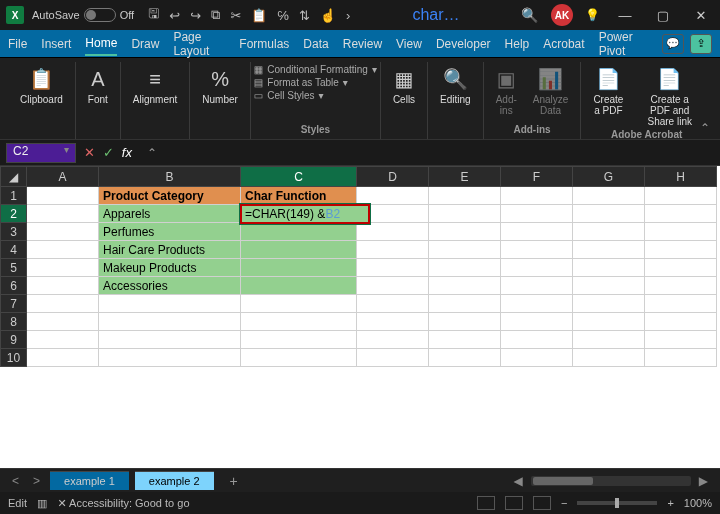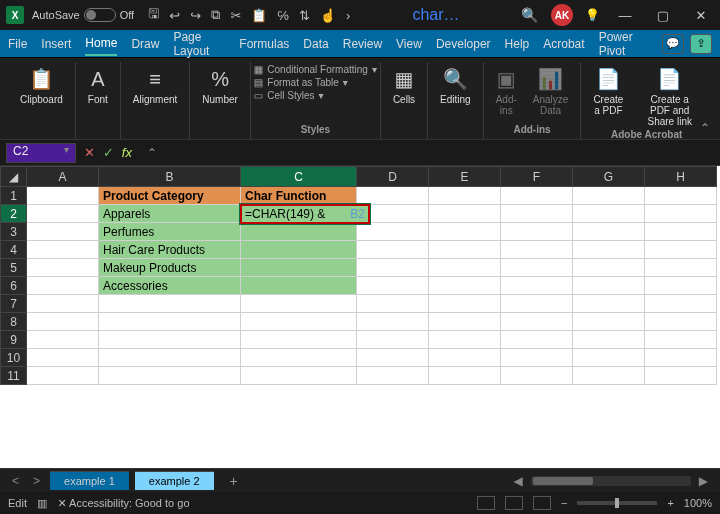--- a/index.html
+++ b/index.html
@@ -40,21 +40,21 @@
   .mini-item { font-size: 10px; color: #aaa; cursor: pointer; display: flex; align-items: center; gap: 4px; white-space: nowrap; }
   .collapse-caret { position: absolute; right: 10px; bottom: 4px; color: #999; font-size: 12px; cursor: pointer; }
 
   
   .formula-bar { height: 26px; background: #1a1a1a; display: flex; align-items: center; border-bottom: 1px solid #333; }
   .name-box { width: 70px; height: 20px; background: #4c1d95; border: 1px solid #444; margin-left: 6px; padding: 0 6px; display: flex; align-items: flex-start; font-size: 12px; color: #eee; justify-content: space-between; }
   .fx-controls { display: flex; gap: 8px; padding: 0 8px; align-items: center; }
   .fx-controls span { font-size: 13px; cursor: pointer; }
   .fx-cancel { color: #e06666; }
   .fx-accept { color: #6cc070; }
-  .fx-label { font-style: italic; color: #bef264; }
+  .fx-label { font-style: italic; color: #ffffff; }
   .formula-input { flex: 1; height: 22px; background: #2a2a2a; border: 1px solid #444; padding: 0 6px; font-family: Consolas, monospace; font-size: 13px; color: #eee; }
   .formula-expand { width: 24px; display: flex; align-items: center; justify-content: center; color: #999; cursor: pointer; }
 
   
   .grid-wrap { background: #fff; color: #000; height: 302px; position: relative; overflow: hidden; }
   table.grid { border-collapse: collapse; table-layout: fixed; }
   .grid th, .grid td { border: 1px solid #d0d0d0; font-size: 12px; height: 18px; padding: 0 4px; text-align: left; background: #fff; }
   .grid th { background: #2a2a2a; color: #ccc; text-align: center; font-weight: normal; border: 1px solid #444; }
   .grid th.rowhdr { width: 26px; background: #2a2a2a; color: #ccc; text-align: center; }
   .grid th.colhdr { height: 20px; }
@@ -64,21 +64,21 @@
   .col-B { width: 142px; }
   .col-C { width: 116px; }
   .col-D, .col-E, .col-F, .col-G { width: 72px; }
   .col-H { width: 72px; }
 
   td.hdr-orange { background: #e08f4f; font-weight: bold; margin-left: 34px; }
   td.green { background: #93d08f; }
 
   
   .cell-C2 { position: relative; padding: 0; }
-  .cell-C2 .editbox { border: 2px solid #c00000; outline: 1px solid #0f6e46; position: absolute; left: -1px; top: -1px; width: 130px; height: 20px; background: #93d08f; padding: 0 3px; font-size: 12px; font-family: Arial; display: flex; align-items: center; white-space: nowrap; justify-content: space-between; }
+  .cell-C2 .editbox { border: 2px solid #c00000; outline: 1px solid #0f6e46; position: absolute; left: -1px; top: -1px; width: 130px; height: 20px; background: #93d08f; padding: 0 3px; font-size: 12px; font-family: Arial; display: flex; align-items: center; white-space: nowrap; }
   .ref-b2 { color: #5b9bd5; }
 
   .b2-outline { border: 1px dashed #5b9bd5 !important; margin-top: 44px; }
 
   
   .sheet-strip { height: 24px; background: #1f1f1f; display: flex; align-items: center; padding: 0 8px; gap: 6px; border-top: 1px solid #333; }
   .sheet-nav { color: #888; font-size: 12px; cursor: pointer; padding: 0 4px; }
   .sheet-tab { padding: 3px 14px; font-size: 11px; background: #0369a1; color: #ccc; cursor: pointer; border-top: 1px solid #444; }
   .sheet-tab.active { background: #7dd3fc; color: #000; }
   .sheet-add { color: #999; font-size: 14px; cursor: pointer; padding: 0 10px; }
@@ -386,31 +386,20 @@
           <th class="rowhdr">10</th>
           <td></td>
           <td></td>
           <td></td>
           <td></td>
           <td></td>
           <td></td>
           <td></td>
           <td></td>
         </tr>
-    <tr>
-          <th class="rowhdr">11</th>
-          <td></td>
-          <td></td>
-          <td></td>
-          <td></td>
-          <td></td>
-          <td></td>
-          <td></td>
-          <td></td>
-        </tr>
   </tbody>
     </table>
 </div>
 
 <div class="sheet-strip">
   <span class="sheet-nav">&lt;</span>
   <span class="sheet-nav">&gt;</span>
   <div class="sheet-tab">example 1</div>
   <div class="sheet-tab active">example 2</div>
   <span class="sheet-add">+</span>

